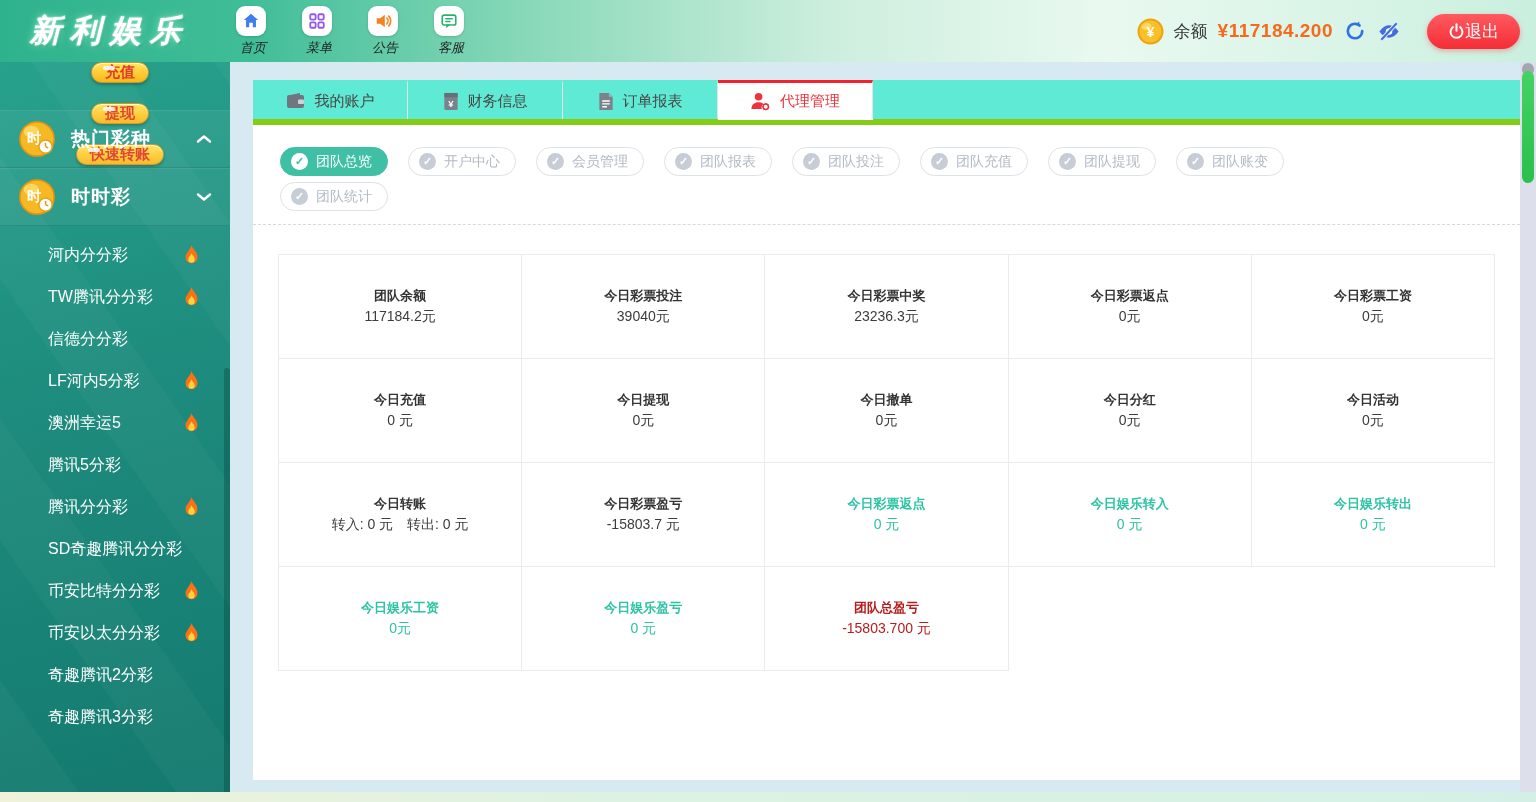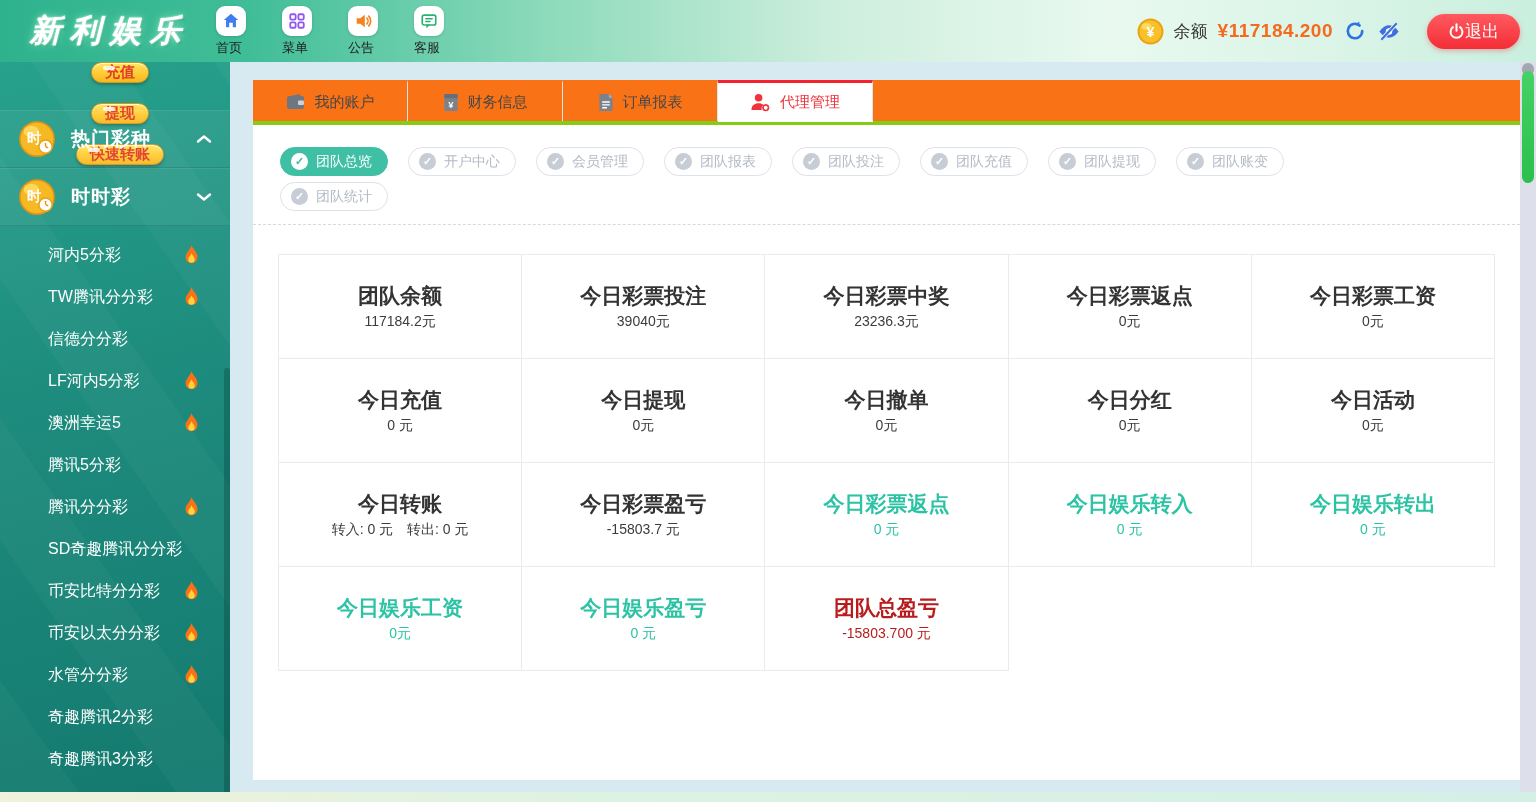--- a/index.html
+++ b/index.html
@@ -6,21 +6,21 @@
   html,body { width:1536px; height:802px; overflow:hidden; }
   body { position:relative; font-family:"Liberation Sans",sans-serif; background:#d7e9f1; }
 
   
   .header { position:absolute; top:0; left:0; width:1536px; height:62px; z-index:5;
     background:linear-gradient(90deg,#2eb28d 0%,#3fbd97 16%,#8edbbc 36%,#cdeedd 54%,#e9f9f0 72%,#d9f4e7 88%,#c9efdf 100%);
     display:flex; align-items:center; }
   .logo { font-size:31px; font-weight:bold; font-style:italic; color:#fff; letter-spacing:9px; margin-left:30px; white-space:nowrap;
     text-shadow:0 0 2px #fff, 0 0 9px rgba(140,240,195,.95), 2px 2px 2px rgba(25,120,85,.35); }
   .nav { display:flex; margin-left:26px; gap:16px; }
-  .nav-item { width:50px; display:flex; flex-direction:column; align-items:flex-start; cursor:pointer; }
+  .nav-item { width:50px; display:flex; flex-direction:column; align-items:flex-end; cursor:pointer;font-style:italic; }
   .nav-icon { width:30px; height:30px; border-radius:9px; background:#fff; display:flex; align-items:center; justify-content:center;
     box-shadow:0 1px 3px rgba(0,0,0,.15); }
   .nav-label { font-size:13px; color:#222; margin-top:3px; white-space:nowrap; }
   .header-right { margin-left:auto; display:flex; align-items:center; margin-right:16px; gap:10px; }
   .coin-wrap { width:27px; height:27px; display:flex; align-items:center; justify-content:center; }
   .balance-label { font-size:17px; color:#333; }
   .balance-amount { font-size:19px; font-weight:bold; color:#f66a1c; letter-spacing:.5px; }
   .icon-btn { width:24px; height:24px; cursor:pointer; display:flex; align-items:center; justify-content:center; }
   .logout-btn { margin-left:16px; height:35px; padding:0 21px; border:none; border-radius:18px; cursor:pointer;
     background:linear-gradient(180deg,#ff5a60,#f42d36); color:#fff; font-size:17px; font-family:inherit;
@@ -46,38 +46,38 @@
   .sidebar-scrollbar { position:absolute; right:0; top:306px; width:6px; height:434px; background:rgba(0,50,45,.28); border-radius:3px; }
 
   
   .page-scroll-track { position:absolute; right:0; top:62px; width:16px; height:740px; background:#dde0eb; z-index:4; }
   .page-scroll-cap { position:absolute; right:2px; top:1px; width:12px; height:13px; border-radius:6px; background:#a2a7b2; }
   .page-scroll-thumb { position:absolute; right:2px; top:9px; width:12px; height:112px; border-radius:6px;
     background:linear-gradient(180deg,#44d264,#2bbf4d); cursor:pointer; }
 
   
   .panel { position:absolute; left:253px; top:80px; width:1267px; height:700px; background:#fff; z-index:3; }
-  .tabbar { height:45px; background:#f97316; border-bottom:4px solid #84cc16; display:flex; }
+  .tabbar { height:45px; background:#5eead4; border-bottom:6px solid #84cc16; display:flex; }
   .tab { width:155px; display:flex; align-items:center; justify-content:center; gap:9px; font-size:15px; color:#474747;
     border-right:1px solid #e3e4e6; border-top:3px solid transparent; cursor:pointer; }
   .tab.active { background:#fff; border-top:3px solid #f5222d; color:#f0323c; box-shadow:0 1px 0 #fff; }
   .tab .tab-icon { display:flex; }
   .pills { display:flex; flex-wrap:wrap; column-gap:20px; row-gap:6px; padding:22px 27px 13px; max-width:1100px; }
   .pill { height:29px; border-radius:15px; padding:0 15px 0 10px; display:flex; align-items:center; gap:8px; font-size:14px;
     background:#fff; border:1px solid #dde2e8; color:#b2bac4; cursor:pointer; font-family:inherit; white-space:nowrap; }
   .pill .check { width:17px; height:17px; border-radius:50%; background:#c7cdd6; color:#fff; font-size:11px; line-height:1;
     display:flex; align-items:center; justify-content:center; font-weight:bold; }
   .pill.active { background:#3fc0a4; border-color:#3fc0a4; color:#fff; }
   .pill.active .check { background:#fff; color:#3fc0a4; }
   .dashed-sep { border-top:1px dashed #d9d9d9; }
   .stats { display:grid; grid-template-columns:repeat(5,1fr); margin:29px 25px 0; border-top:1px solid #eaebee; border-left:1px solid #eaebee; }
   .stat-cell { height:104px; border-right:1px solid #eaebee; border-bottom:1px solid #eaebee;
     display:flex; flex-direction:column; align-items:center; justify-content:center; background:#fff; }
   .stat-cell.empty { border:none; }
-  .stat-title { font-size:21px; font-weight:bold; color:#333; }
+  .stat-title { font-size:13px; font-weight:bold; color:#333; }
   .stat-value { font-size:14px; margin-top:3px; color:#3c3c3c; }
   .stat-cell.c-teal .stat-title, .stat-cell.c-teal .stat-value { color:#2cc3a4; }
   .stat-cell.c-red .stat-title, .stat-cell.c-red .stat-value { color:#b91c1c; }
 
   .bottom-strip { position:absolute; left:0; bottom:0; width:1536px; height:10px; z-index:6;
     background:linear-gradient(90deg,#f0f2da 0%,#ddf2e2 40%,#d4f0e6 100%); }
 </style>
 </head>
 <body>
 
@@ -198,21 +198,21 @@
     <span class="cat-label">时时彩</span>
     <span class="cat-chevron">
           <svg width="16" height="10" viewBox="0 0 16 10" fill="none" stroke="#fff" stroke-width="2.4" stroke-linecap="round" stroke-linejoin="round">
             <path d="M2 2.5 L8 7.5 L14 2.5"></path>
           </svg>
         </span>
   </div>
     </div>
   <div class="lottery-list" id="lottery-mount">
       <div class="lottery-item">
-    <span class="lot-label">河内5分彩</span>
+    <span class="lot-label">河内分分彩</span>
     <span class="flame">
           <svg width="17" height="22" viewBox="0 0 18 24">
             <path d="M9 1 C10 5.5 15.5 8 15.5 14.5 A6.5 6.5 0 0 1 2.5 14.5 C2.5 9.5 7.5 7 9 1 Z" fill="#f97316"></path>
             <path d="M9 10 C10 13 12.5 13.7 12.5 17 A3.5 3.5 0 0 1 5.5 17 C5.5 14.2 8 13.5 9 10 Z" fill="#ffd23e"></path>
           </svg>
         </span>
   </div>
       <div class="lottery-item">
     <span class="lot-label">TW腾讯分分彩</span>
     <span class="flame">
@@ -265,29 +265,20 @@
     <span class="lot-label">币安比特分分彩</span>
     <span class="flame">
           <svg width="17" height="22" viewBox="0 0 18 24">
             <path d="M9 1 C10 5.5 15.5 8 15.5 14.5 A6.5 6.5 0 0 1 2.5 14.5 C2.5 9.5 7.5 7 9 1 Z" fill="#f97316"></path>
             <path d="M9 10 C10 13 12.5 13.7 12.5 17 A3.5 3.5 0 0 1 5.5 17 C5.5 14.2 8 13.5 9 10 Z" fill="#ffd23e"></path>
           </svg>
         </span>
   </div>
       <div class="lottery-item">
     <span class="lot-label">币安以太分分彩</span>
-    <span class="flame">
-          <svg width="17" height="22" viewBox="0 0 18 24">
-            <path d="M9 1 C10 5.5 15.5 8 15.5 14.5 A6.5 6.5 0 0 1 2.5 14.5 C2.5 9.5 7.5 7 9 1 Z" fill="#f97316"></path>
-            <path d="M9 10 C10 13 12.5 13.7 12.5 17 A3.5 3.5 0 0 1 5.5 17 C5.5 14.2 8 13.5 9 10 Z" fill="#ffd23e"></path>
-          </svg>
-        </span>
-  </div>
-      <div class="lottery-item">
-    <span class="lot-label">水管分分彩</span>
     <span class="flame">
           <svg width="17" height="22" viewBox="0 0 18 24">
             <path d="M9 1 C10 5.5 15.5 8 15.5 14.5 A6.5 6.5 0 0 1 2.5 14.5 C2.5 9.5 7.5 7 9 1 Z" fill="#f97316"></path>
             <path d="M9 10 C10 13 12.5 13.7 12.5 17 A3.5 3.5 0 0 1 5.5 17 C5.5 14.2 8 13.5 9 10 Z" fill="#ffd23e"></path>
           </svg>
         </span>
   </div>
       <div class="lottery-item">
     <span class="lot-label">奇趣腾讯2分彩</span>
 

